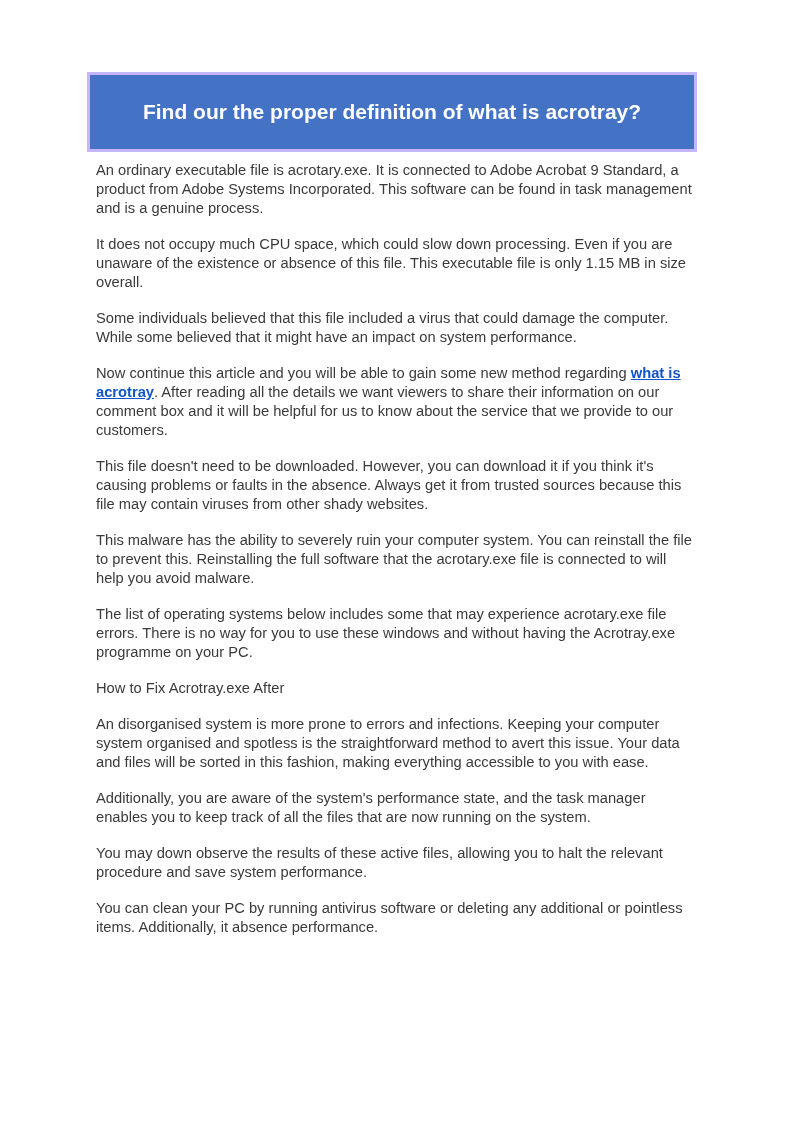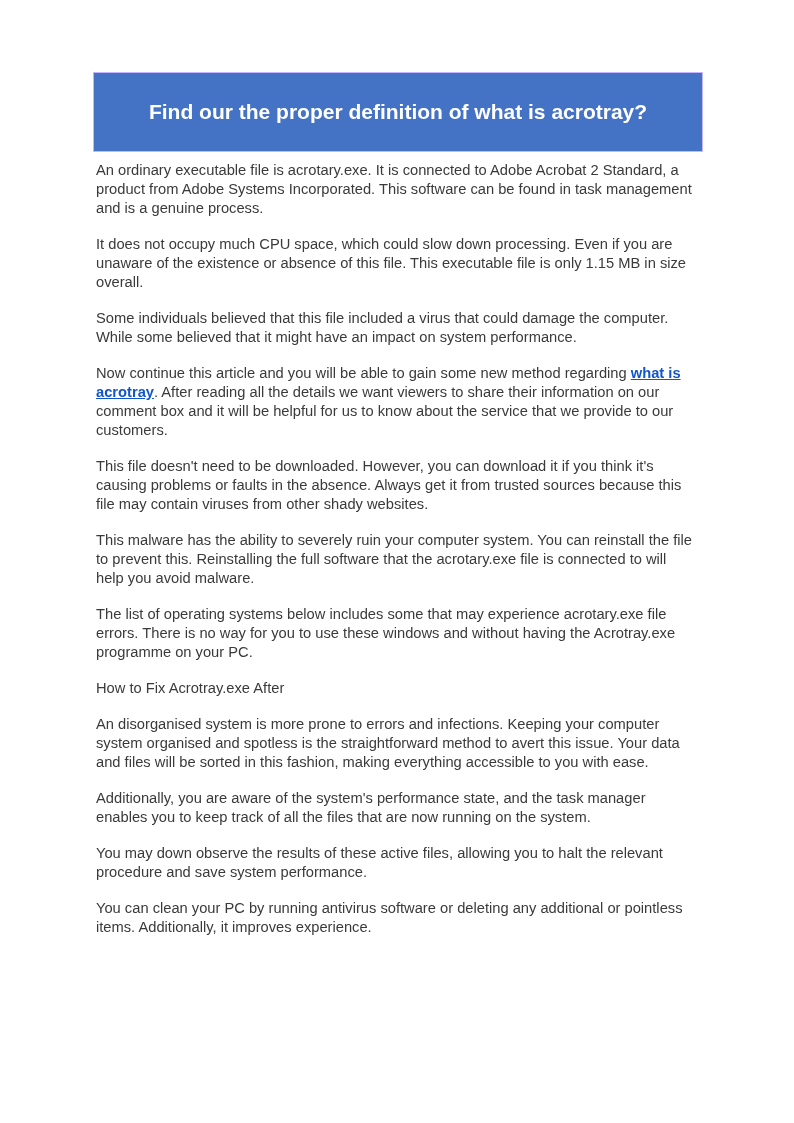--- a/index.html
+++ b/index.html
@@ -10,27 +10,27 @@
   .page {
     position: relative;
     width: 794px;
     height: 1123px;
     background: #ffffff;
     font-family: "Liberation Sans", sans-serif;
     overflow: hidden;
   }
   .banner {
     position: absolute;
-    left: 93px;
+    left: 87px;
     top: 72px;
     width: 610px;
     height: 80px;
     box-sizing: border-box;
     background: #4472C4;
-    border: 1px solid #c4b5fd;
+    border: 3px solid #c4b5fd;
     display: flex;
     align-items: center;
     justify-content: center;
   }
   .banner-title {
     margin: 0;
     color: #ffffff;
     font-size: 21px;
     font-weight: bold;
     line-height: 1.2;
@@ -58,29 +58,29 @@
 </head>
 <body>
 
 <div class="page">
 
   <div class="banner">
     <h1 class="banner-title">Find our the proper definition of what is acrotray?</h1>
   </div>
 
   <div class="content">
-    <p>An ordinary executable file is acrotary.exe. It is connected to Adobe Acrobat 2 Standard, a product from Adobe Systems Incorporated. This software can be found in task management and is a genuine process.</p>
+    <p>An ordinary executable file is acrotary.exe. It is connected to Adobe Acrobat 9 Standard, a product from Adobe Systems Incorporated. This software can be found in task management and is a genuine process.</p>
     <p>It does not occupy much CPU space, which could slow down processing. Even if you are unaware of the existence or absence of this file. This executable file is only 1.15 MB in size overall.</p>
     <p>Some individuals believed that this file included a virus that could damage the computer. While some believed that it might have an impact on system performance.</p>
 
     <p><span>Now continue this article and you will be able to gain some new method regarding </span><a class="doc-link">what is acrotray</a><span>. After reading all the details we want viewers to share their information on our comment box and it will be helpful for us to know about the service that we provide to our customers.</span></p>
 
     <p>This file doesn't need to be downloaded. However, you can download it if you think it's causing problems or faults in the absence. Always get it from trusted sources because this file may contain viruses from other shady websites.</p>
     <p>This malware has the ability to severely ruin your computer system. You can reinstall the file to prevent this. Reinstalling the full software that the acrotary.exe file is connected to will help you avoid malware.</p>
     <p>The list of operating systems below includes some that may experience acrotary.exe file errors. There is no way for you to use these windows and without having the Acrotray.exe programme on your PC.</p>
     <p>How to Fix Acrotray.exe After</p>
     <p>An disorganised system is more prone to errors and infections. Keeping your computer system organised and spotless is the straightforward method to avert this issue. Your data and files will be sorted in this fashion, making everything accessible to you with ease.</p>
     <p>Additionally, you are aware of the system's performance state, and the task manager enables you to keep track of all the files that are now running on the system.</p>
     <p>You may down observe the results of these active files, allowing you to halt the relevant procedure and save system performance.</p>
-    <p>You can clean your PC by running antivirus software or deleting any additional or pointless items. Additionally, it improves experience.</p>
+    <p>You can clean your PC by running antivirus software or deleting any additional or pointless items. Additionally, it absence performance.</p>
   </div>
 
 </div>
 
 </body></html>

